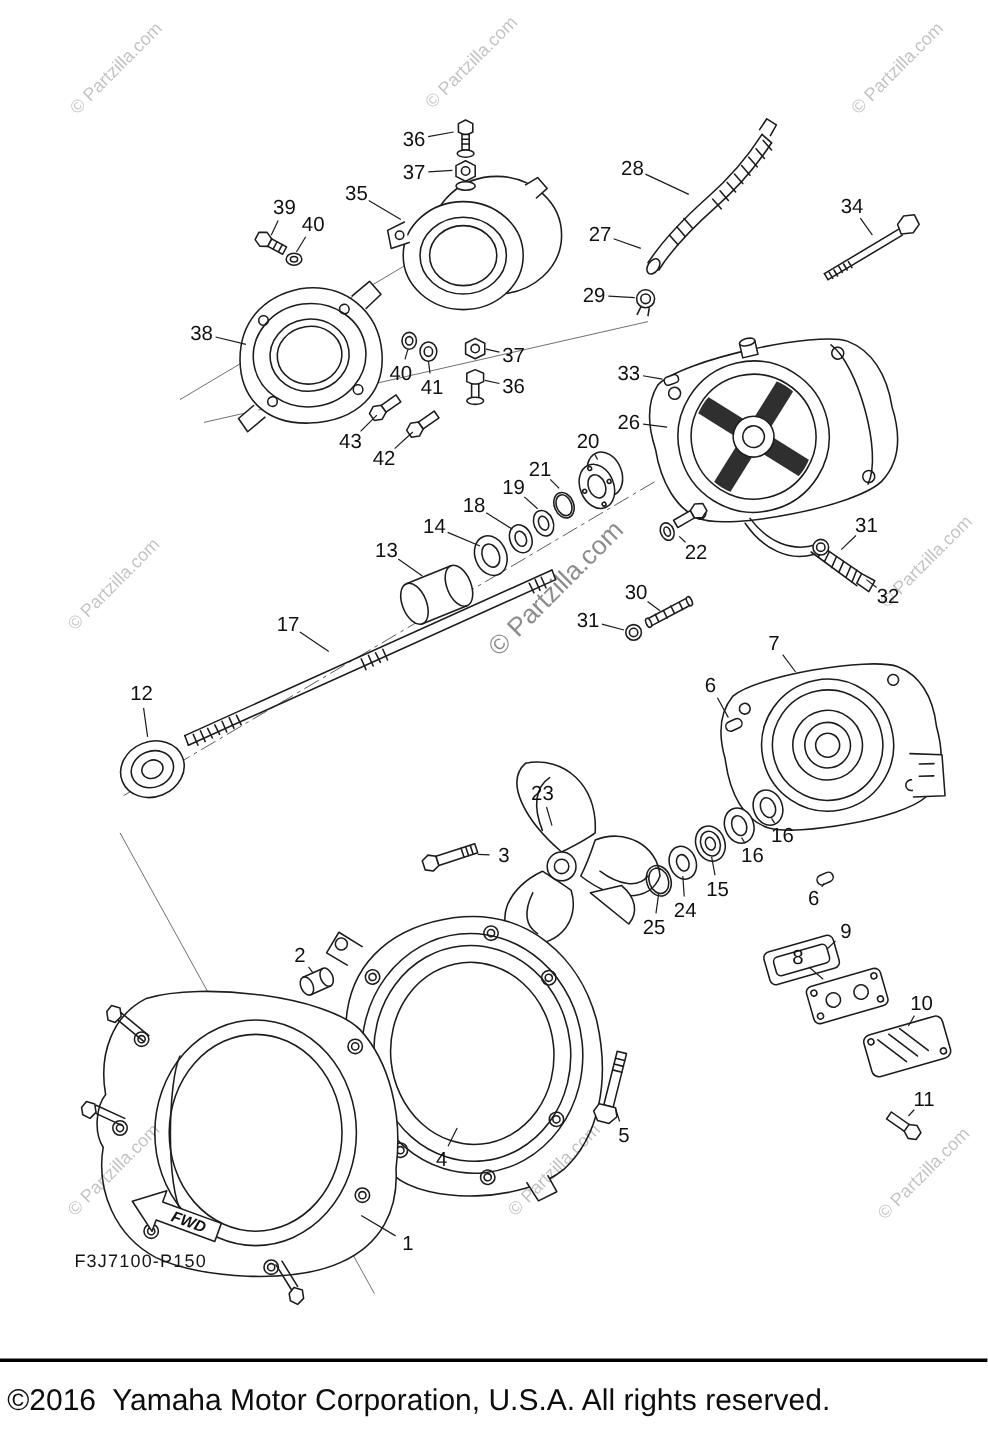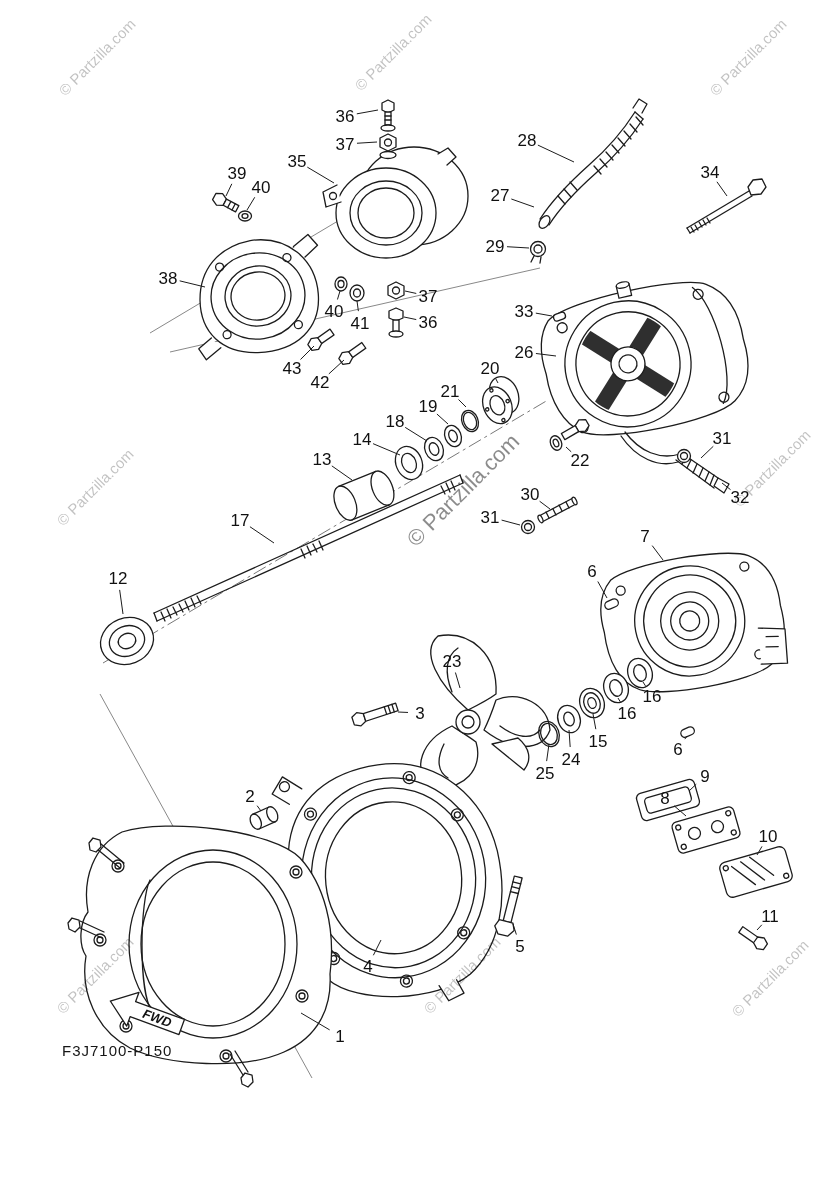--- a/index.html
+++ b/index.html
@@ -542,13 +542,16 @@
         <text x="368" y="966" class="callout">4</text>
         <line x1="516.3615561126767" y1="934.5648906398409" x2="513" y2="924" class="leader"></line>
         <text x="520" y="946" class="callout">5</text>
         <line x1="761.8345868075927" y1="924.7935218995156" x2="757" y2="930" class="leader"></line>
         <text x="770" y="916" class="callout">11</text>
         <line x1="329.66360915939435" y1="1029.9041797606685" x2="301" y2="1013" class="leader"></line>
         <text x="340" y="1036" class="callout">1</text>
       </g>
   </svg>
 
+  <div class="footer">
+    <span class="footer-text">©2016  Yamaha Motor Corporation, U.S.A. All rights reserved.</span>
+  </div>
 </div>
 
 </body></html>

